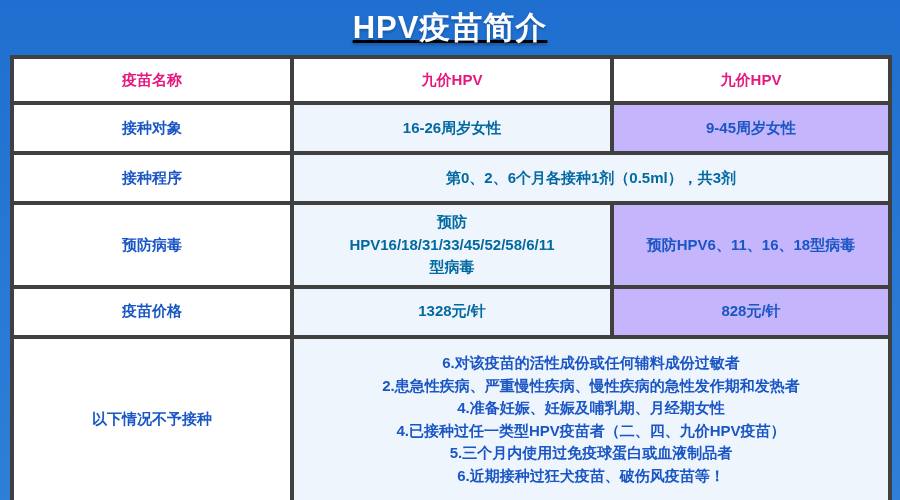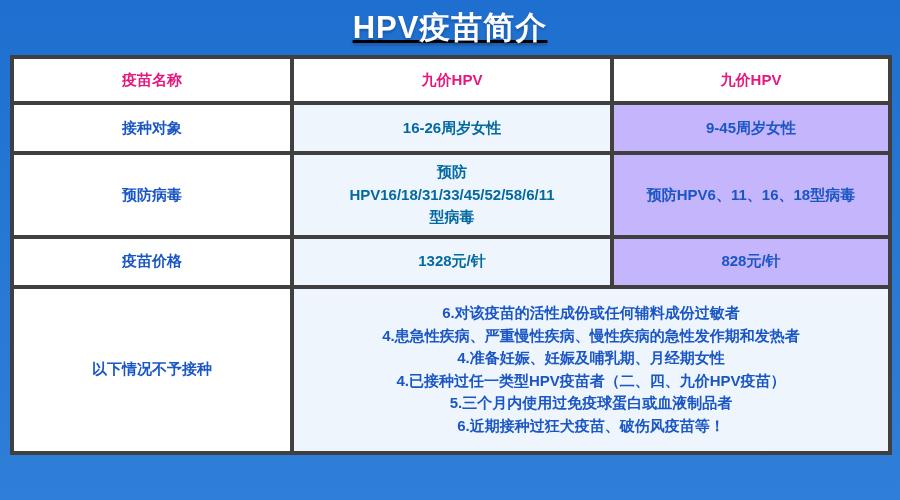--- a/index.html
+++ b/index.html
@@ -117,20 +117,24 @@
         <td class="head-val">九价HPV</td>
       </tr>
 
       <tr class="r-obj">
         <td class="label-cell">接种对象</td>
         <td class="val-cell">16-26周岁女性</td>
         <td class="val-cell-alt">9-45周岁女性</td>
       </tr>
 
 
+      <tr class="r-proc">
+        <td class="label-cell">接种程序</td>
+        <td class="val-cell" colspan="2">第0、2、6个月各接种1剂（0.5ml），共3剂</td>
+      </tr>
 
       <tr class="r-virus">
         <td class="label-cell">预防病毒</td>
         <td class="val-cell virus-a">
           <div>预防</div>
           <div>HPV16/18/31/33/45/52/58/6/11</div>
           <div>型病毒</div>
         </td>
         <td class="val-cell-alt virus-b">预防HPV6、11、16、18型病毒</td>
       </tr>
@@ -138,21 +142,21 @@
       <tr class="r-price">
         <td class="label-cell">疫苗价格</td>
         <td class="val-cell">1328元/针</td>
         <td class="val-cell-alt">828元/针</td>
       </tr>
 
       <tr class="r-notes">
         <td class="label-cell">以下情况不予接种</td>
         <td class="notes-cell" colspan="2">
           <div>6.对该疫苗的活性成份或任何辅料成份过敏者</div>
-          <div>4.患急性疾病、严重慢性疾病、慢性疾病的急性发作期和发热者</div>
+          <div>2.患急性疾病、严重慢性疾病、慢性疾病的急性发作期和发热者</div>
           <div>4.准备妊娠、妊娠及哺乳期、月经期女性</div>
           <div>4.已接种过任一类型HPV疫苗者（二、四、九价HPV疫苗）</div>
           <div>5.三个月内使用过免疫球蛋白或血液制品者</div>
           <div>6.近期接种过狂犬疫苗、破伤风疫苗等！</div>
         </td>
       </tr>
     </tbody>
   </table>
 
 </div>

